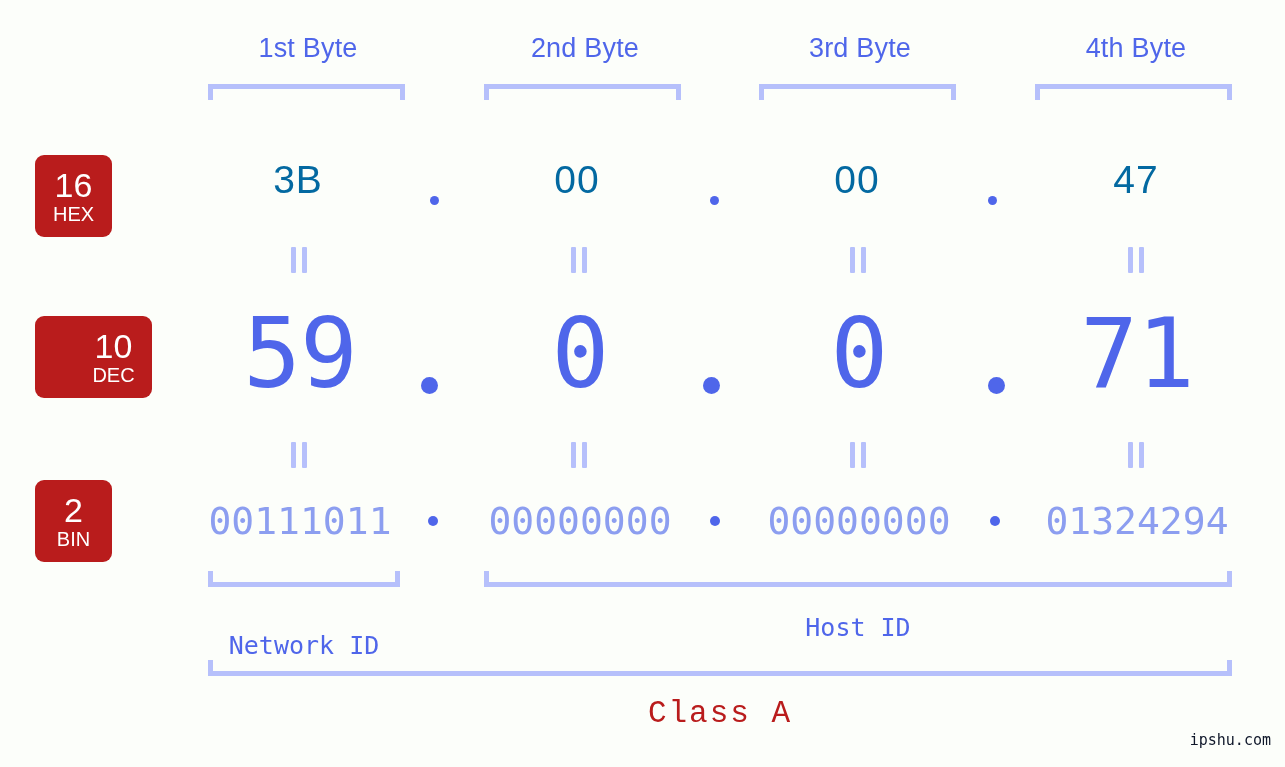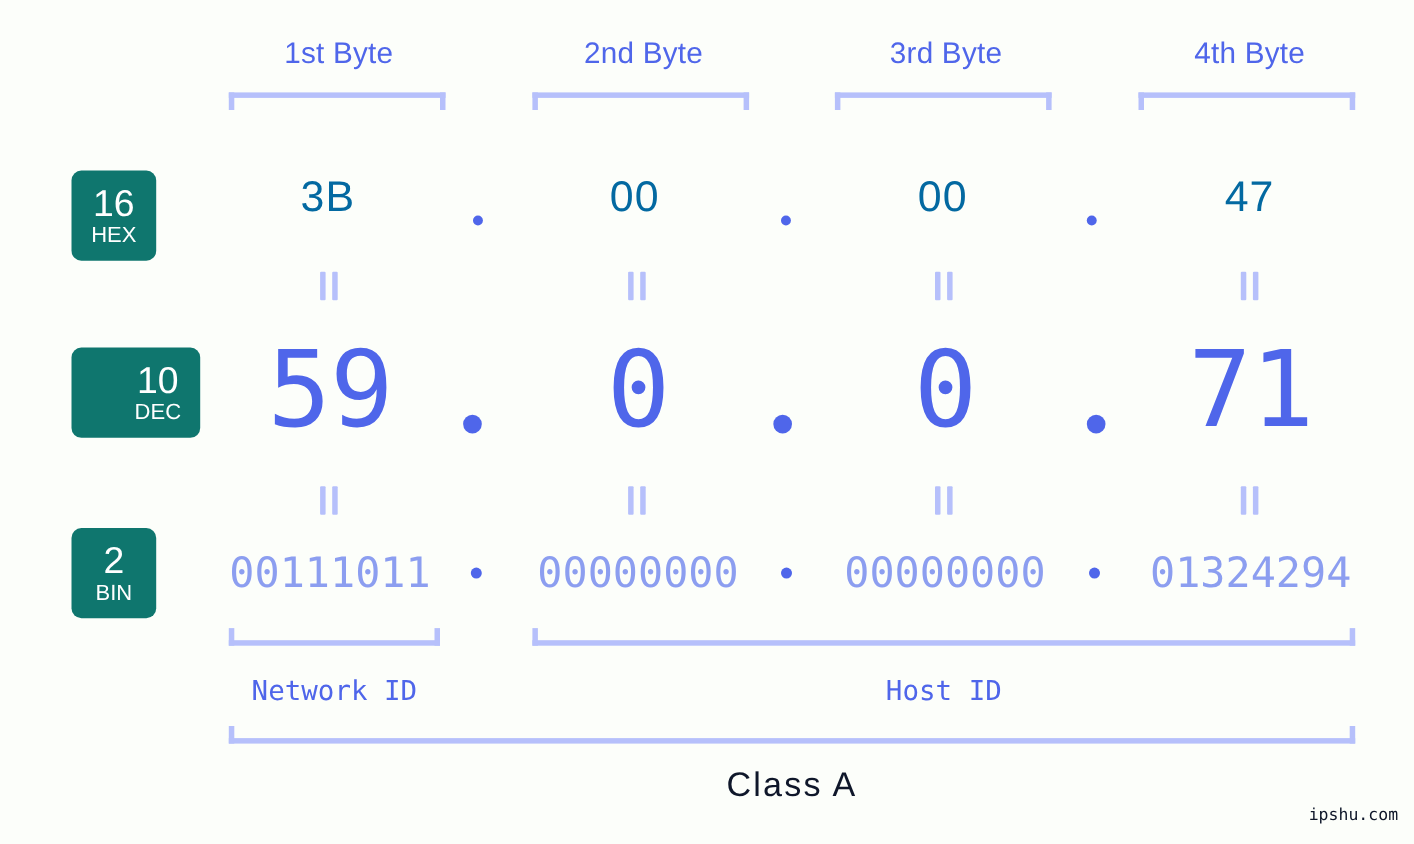--- a/index.html
+++ b/index.html
@@ -48,25 +48,25 @@
   }
   .bracket-up {
     border-bottom: 5px solid #b6c0fb;
     border-left: 5px solid #b6c0fb;
     border-right: 5px solid #b6c0fb;
   }
 
   
   .badge {
     position: absolute;
-    left: 65px;
+    left: 35px;
     width: 77px;
     height: 82px;
     border-radius: 9px;
-    background: #0f766e;
+    background: #b91c1c;
     color: #ffffff;
     display: flex;
     flex-direction: column;
     align-items: center;
     justify-content: center;
     line-height: 1;
   }
   .badge-num {
     font-size: 34px;
     font-family: "Liberation Sans", sans-serif;
@@ -144,22 +144,22 @@
     font-size: 25px;
     color: #4f66ea;
     font-family: "DejaVu Sans Mono", monospace;
     white-space: nowrap;
   }
 
   .class-label {
     position: absolute;
     text-align: center;
     font-size: 31px;
-    color: #0f172a;
-    font-family: Liberation Sans, sans-serif;
+    color: #b91c1c;
+    font-family: Liberation Mono, monospace;
     letter-spacing: 2px;
     white-space: nowrap;
   }
 
   
   .watermark {
     position: absolute;
     right: 14px;
     bottom: 18px;
     font-size: 15px;
@@ -255,21 +255,21 @@
   <div class="cell bin-val" style="left:759px; top:502px;">00000000</div>
   <div class="cell bin-val" style="left:1037px; top:502px;">01324294</div>
 
   <div class="dot dot-bin" style="left:428px; top:516px;"></div>
   <div class="dot dot-bin" style="left:710px; top:516px;"></div>
   <div class="dot dot-bin" style="left:990px; top:516px;"></div>
 
   <div class="bracket bracket-up" style="left:208px; top:571px; width:192px;"></div>
   <div class="bracket bracket-up" style="left:484px; top:571px; width:748px;"></div>
 
-  <div class="id-label" style="left:208px; top:613px; width:192px;">Network ID</div>
+  <div class="id-label" style="left:208px; top:631px; width:192px;">Network ID</div>
   <div class="id-label" style="left:484px; top:613px; width:748px;">Host ID</div>
 
   <div class="bracket bracket-up" style="left:208px; top:660px; width:1024px;"></div>
   <div class="class-label" style="left:208px; top:696px; width:1024px;">Class A</div>
 
   <div class="watermark">ipshu.com</div>
 
 </div>
 
 </body></html>

